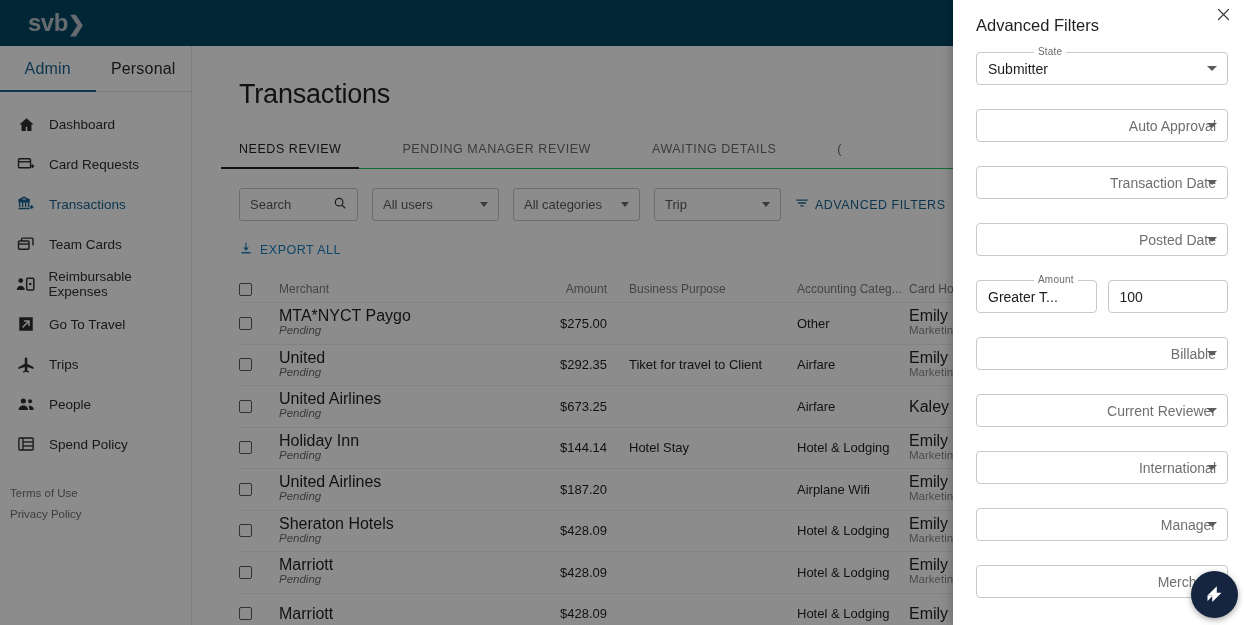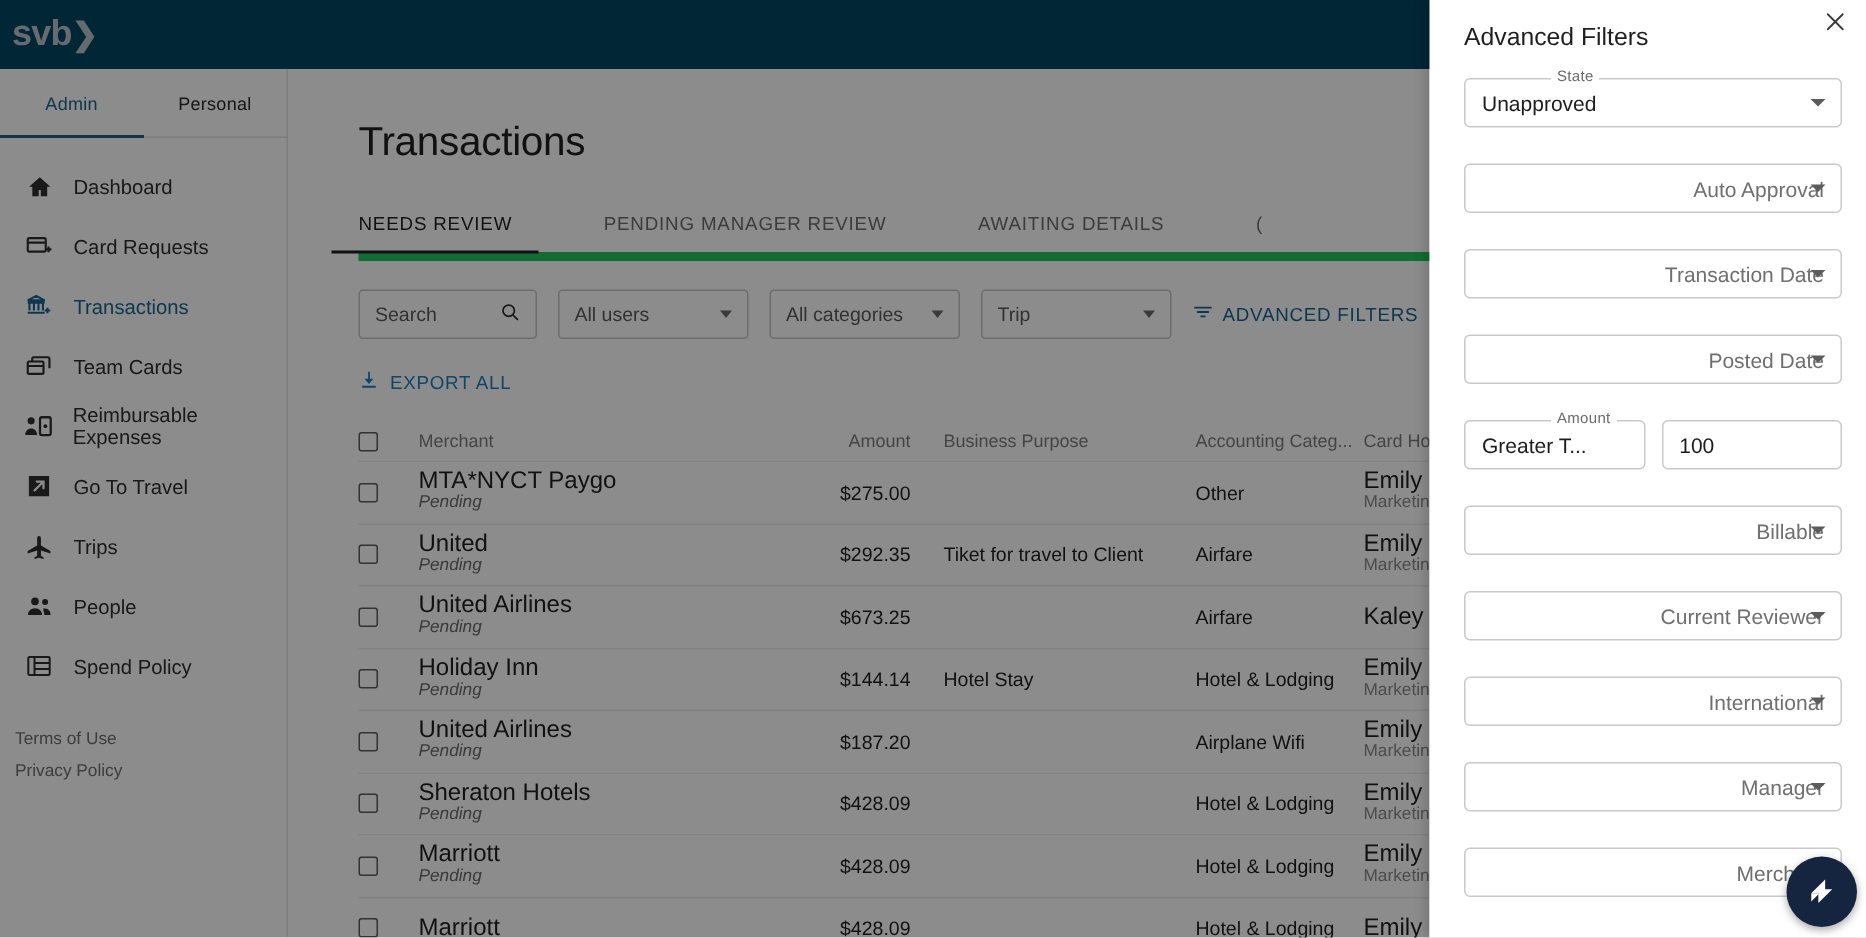--- a/index.html
+++ b/index.html
@@ -13,35 +13,35 @@
 
   
   .topbar {
     position:absolute; left:0; top:0; width:1244px; height:46px;
     background:#034563;
     display:flex; align-items:center;
   }
   .logo {
     display:flex; align-items:baseline; color:#b9c3c8;
     font-size:24px; font-weight:700; letter-spacing:-0.5px;
-    margin-left:8px; font-family:"Liberation Sans", sans-serif;
+    margin-left:28px; font-family:"Liberation Sans", sans-serif;
   }
   .logo .chev { font-size:21px; font-weight:700; margin-left:0px; }
 
   
   .sidebar {
     position:absolute; left:0; top:46px; width:192px; height:579px;
     background:#ffffff; border-right:1px solid #e3e3e3;
   }
   .seg {
     display:flex; height:46px; border-bottom:1px solid #e0e0e0;
   }
   .seg-tab {
     flex:1; display:flex; align-items:center; justify-content:center;
-    font-size:12px; color:#2b2b2b; letter-spacing:.2px;
+    font-size:16px; color:#2b2b2b; letter-spacing:.2px;
     position:relative; cursor:pointer;
   }
   .seg-tab.active { color:#1a6591; }
   .seg-tab.active:after{
     content:""; position:absolute; left:0; right:0; bottom:-1px;
     height:2px; background:#1a6591;
   }
   .navlist { padding-top:12px; }
   .navitem {
     display:flex; align-items:center; gap:13px;
@@ -51,21 +51,21 @@
   .navitem.active { color:#1a6591; }
   .navitem .ico { width:20px; height:20px; display:flex; align-items:center; justify-content:center; }
   .navitem .ico svg { display:block; }
   .legal { position:absolute; left:10px; top:437px; }
   .legal div { font-size:11.5px; color:#707070; line-height:21px; cursor:pointer; }
 
   
   .main { position:absolute; left:192px; top:46px; width:1052px; height:579px; background:#fff; }
   .page-title { font-size:27px; color:#1f1f1f; font-weight:400; margin:33px 0 0 47px; letter-spacing:-.2px;}
 
-  .tabs { margin-top:22px; margin-left:47px; display:flex; gap:0; border-bottom:6px solid #22c55e; position:relative; }
+  .tabs { margin-top:22px; margin-left:47px; display:flex; gap:0; border-bottom:1px solid #22c55e; position:relative; }
   .tab {
     font-size:12.5px; letter-spacing:.55px; color:#6d6d6d; padding:10px 0 12px 0;
     margin-right:61px; cursor:pointer; white-space:nowrap; position:relative;
   }
   .tab.active { color:#1f1f1f; }
   .tab.active:after{ content:""; position:absolute; left:-18px; right:-18px; bottom:-1px; height:2px; background:#1f1f1f; }
 
   .filterrow { display:flex; align-items:center; gap:14px; margin:19px 0 0 47px; }
   .fbox {
     height:33px; border:1px solid #c6c6c6; border-radius:3px; background:#fff;
@@ -523,21 +523,21 @@
       <svg width="15" height="15" viewBox="0 0 24 24" stroke="#3a3a3a" stroke-width="1.9" stroke-linecap="round">
           <line x1="4" y1="4" x2="20" y2="20"></line>
           <line x1="20" y1="4" x2="4" y2="20"></line>
         </svg>
     </div>
     <div class="drawer-title">Advanced Filters</div>
 
     <div style="height:17px"></div>
     <div class="field filled">
       <span class="flabel">State</span>
-      <span>Unapproved</span>
+      <span>Submitter</span>
       <span class="caret2"></span>
     </div>
 
     <div class="gap"></div>
     <div class="field ph">
       <span>Auto Approval</span>
       <span class="caret2"></span>
     </div>
 
     <div class="gap"></div>

